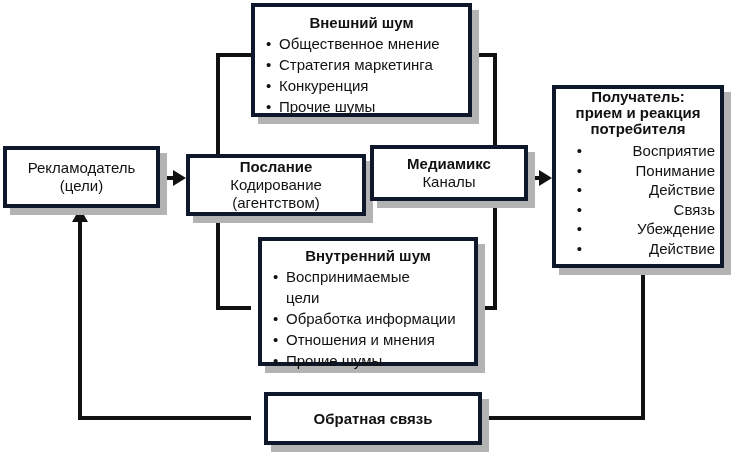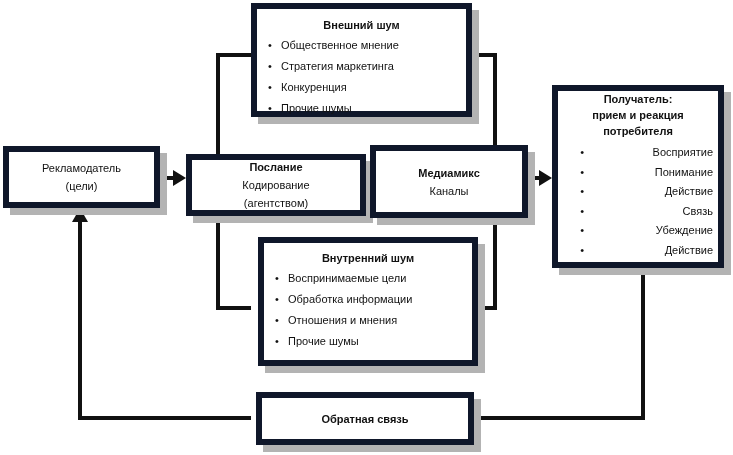--- a/index.html
+++ b/index.html
@@ -39,25 +39,25 @@
     border-left: 8px solid transparent;
     border-right: 8px solid transparent;
     border-bottom: 14px solid #111111;
     z-index: 1;
   }
 
   
   .box {
     position: absolute;
     background: #ffffff;
-    border: 6px solid #0f172a;
+    border: 4px solid #0f172a;
     box-shadow: 7px 7px 0 #b3b3b3;
     box-sizing: border-box;
     z-index: 2;
-    font-size: 11px;
+    font-size: 15px;
     line-height: 18px;
   }
   .box-title {
     font-weight: bold;
     text-align: center;
   }
   .stage-box {
     display: flex;
     flex-direction: column;
     justify-content: center;
@@ -133,21 +133,21 @@
     <div class="box-line">Рекламодатель</div>
     <div class="box-line">(цели)</div>
   </div>
 
   <div class="box stage-box" style="left:186px; top:154px; width:180px; height:62px;">
     <div class="box-title">Послание</div>
     <div class="box-line">Кодирование</div>
     <div class="box-line">(агентством)</div>
   </div>
 
-  <div class="box stage-box" style="left:370px; top:145px; width:158px; height:73px;">
+  <div class="box stage-box" style="left:370px; top:145px; width:158px; height:56px;">
     <div class="box-title">Медиамикс</div>
     <div class="box-line">Каналы</div>
   </div>
 
   <div class="box list-box box-receiver" style="left:552px; top:85px; width:172px; height:183px;">
     <div class="box-title-line">Получатель:</div>
     <div class="box-title-line">прием и реакция</div>
     <div class="box-title-line">потребителя</div>
     <ul class="bullets">
       <li class="bullet">
@@ -200,17 +200,17 @@
         </li>
       <li class="bullet">
           <span class="bullet-text">Отношения и мнения</span>
         </li>
       <li class="bullet">
           <span class="bullet-text">Прочие шумы</span>
         </li>
     </ul>
   </div>
 
-  <div class="box box-feedback" style="left:256px; top:392px; width:218px; height:53px;">
+  <div class="box box-feedback" style="left:264px; top:392px; width:218px; height:53px;">
     <div class="box-title">Обратная связь</div>
   </div>
 
 </div>
 
 </body></html>

